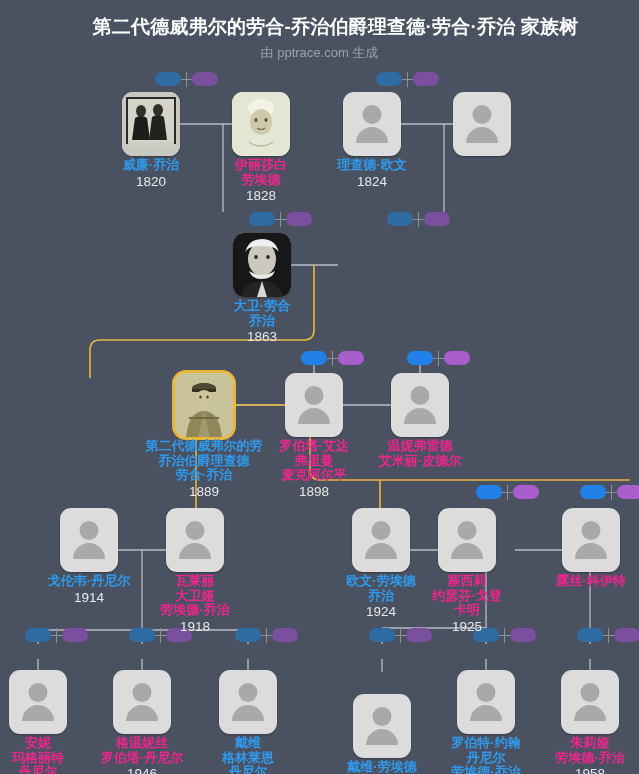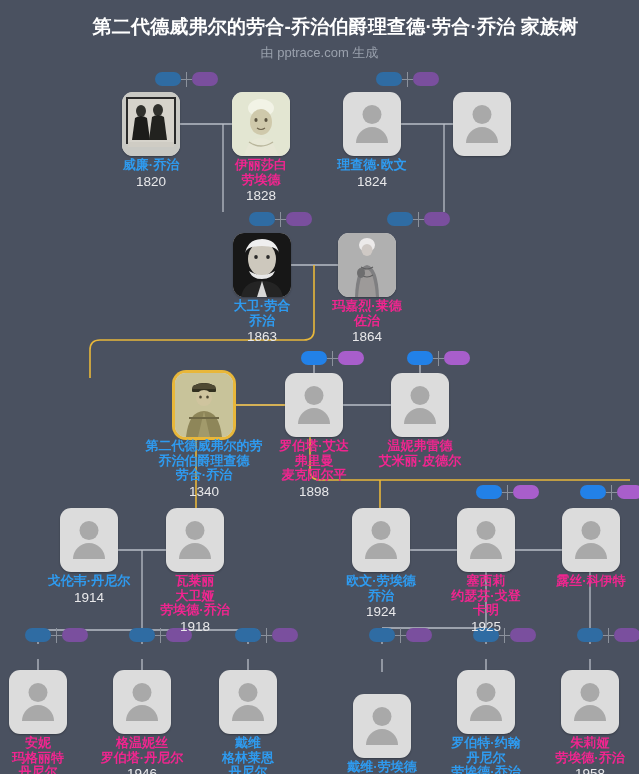--- a/index.html
+++ b/index.html
@@ -301,41 +301,20 @@
         </svg>
       </div>
     </div>
     <div class="label">
       <span class="pname male">大卫·劳合
 乔治</span>
       <span class="pyear">1863</span>
     </div>
   </div>
 
-  <div class="person" style="left:338px; top:233px;">
-    <div class="card">
-      <div class="photo">
-        <svg viewBox="0 0 58 64" preserveAspectRatio="none">
-          <rect width="58" height="64" fill="#b0b0b0"></rect>
-          <ellipse cx="29" cy="12" rx="8" ry="7" fill="#eceaea"></ellipse>
-          <ellipse cx="29" cy="17" rx="5.5" ry="6" fill="#cfc9c5"></ellipse>
-          <path d="M17 64 q1 -30 12 -32 q11 2 12 32z" fill="#7f7f81"></path>
-          <path d="M20 64 q2 -26 9 -28 q7 2 9 28z" fill="#9d9a99"></path>
-          <path d="M23 34 q6 4 12 0" stroke="#5f5f60" stroke-width="1.1" fill="none"></path>
-          <path d="M23 42 q6 4 12 0" stroke="#5f5f60" stroke-width="1.1" fill="none"></path>
-          <ellipse cx="23" cy="40" rx="4" ry="5" fill="#6e6e6f"></ellipse>
-        </svg>
-      </div>
-    </div>
-    <div class="label">
-      <span class="pname female">玛嘉烈·莱德
-佐治</span>
-      <span class="pyear">1864</span>
-    </div>
-  </div>
 
   <div class="person" style="left:175px; top:373px;">
     <div class="card gold">
       <div class="photo">
         <svg viewBox="0 0 58 64" preserveAspectRatio="none">
           <rect width="58" height="64" fill="#c8c39a"></rect>
           <path d="M18 13 q11 -6 22 0 l1 4 h-24z" fill="#4f4staple"></path>
           <path d="M18 13 q11 -6 22 0 l1 4 h-24z" fill="#4f4a33"></path>
           <rect x="17" y="16" width="24" height="3" rx="1" fill="#32301f"></rect>
           <ellipse cx="29" cy="25" rx="8" ry="8" fill="#cfc49e"></ellipse>
@@ -344,21 +323,21 @@
           <path d="M11 64 q3 -26 18 -26 q15 0 18 26z" fill="#8e8659"></path>
           <path d="M29 38 l-6 26 h12z" fill="#a29a6b"></path>
           <rect x="14" y="44" width="30" height="2" fill="#6f6845"></rect>
         </svg>
       </div>
     </div>
     <div class="label wide">
       <span class="pname male">第二代德威弗尔的劳
 乔治伯爵理查德
 劳合·乔治</span>
-      <span class="pyear">1340</span>
+      <span class="pyear">1889</span>
     </div>
   </div>
 
   <div class="person" style="left:285px; top:373px;">
     <div class="card">
       <div class="avatar-head"></div>
       <div class="avatar-body"></div>
     </div>
     <div class="label">
       <span class="pname female">罗伯塔·艾达
@@ -409,21 +388,21 @@
       <div class="avatar-head"></div>
       <div class="avatar-body"></div>
     </div>
     <div class="label">
       <span class="pname male">欧文·劳埃德
 乔治</span>
       <span class="pyear">1924</span>
     </div>
   </div>
 
-  <div class="person" style="left:457px; top:508px;">
+  <div class="person" style="left:438px; top:508px;">
     <div class="card">
       <div class="avatar-head"></div>
       <div class="avatar-body"></div>
     </div>
     <div class="label">
       <span class="pname female">塞西莉
 约瑟芬·戈登
 卡明</span>
       <span class="pyear">1925</span>
     </div>

